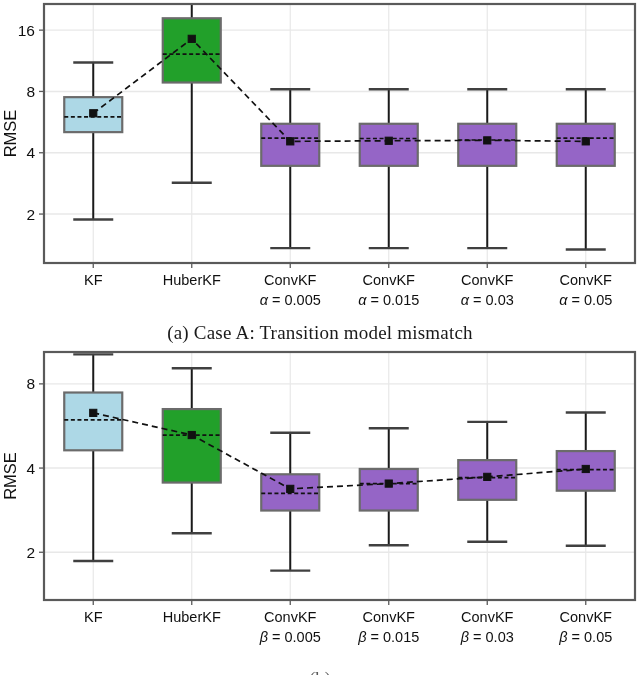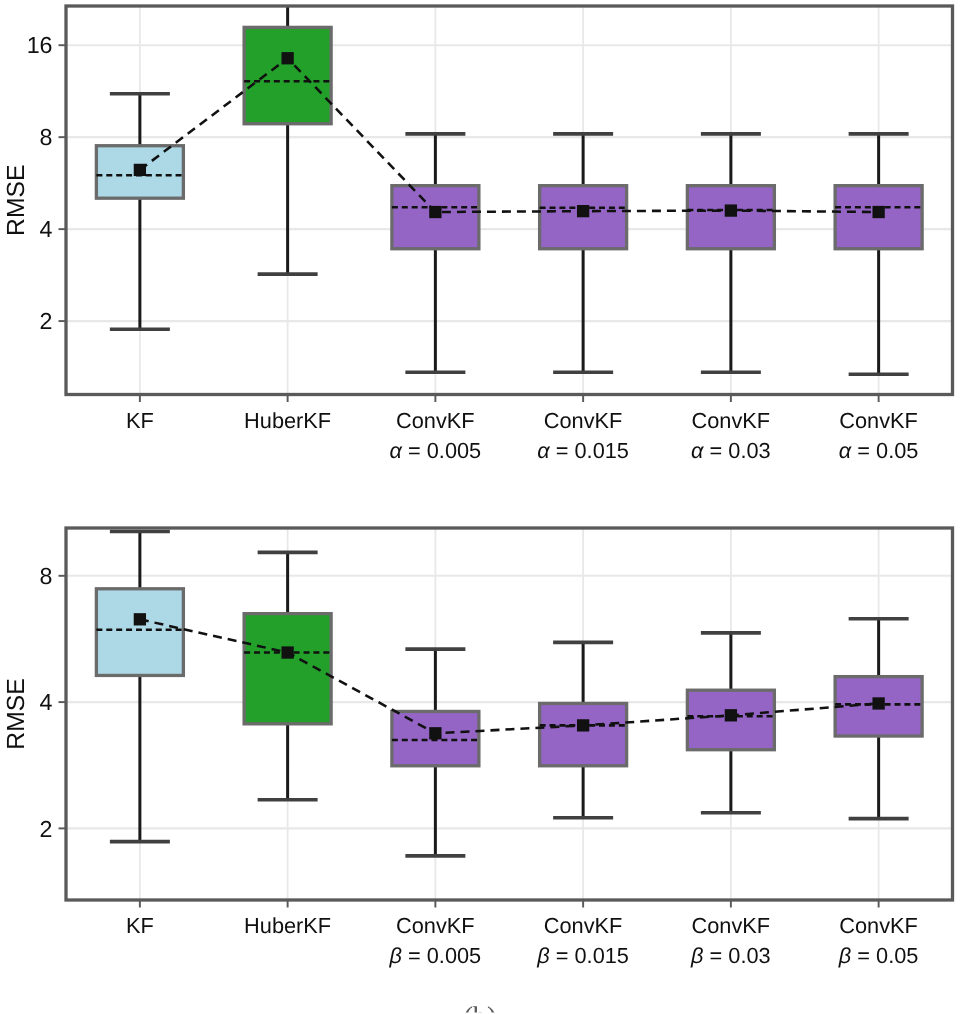--- a/index.html
+++ b/index.html
@@ -109,20 +109,21 @@
         <text x="388.75" y="285" text-anchor="middle" class="xtick">ConvKF</text>
         <text x="388.75" y="305" text-anchor="middle" class="xtick2"><tspan font-style="italic">α</tspan><tspan> = 0.015</tspan></text>
         <line x1="487.25" y1="263" x2="487.25" y2="268" stroke="#5a5a5a" stroke-width="1.3"></line>
         <text x="487.25" y="285" text-anchor="middle" class="xtick">ConvKF</text>
         <text x="487.25" y="305" text-anchor="middle" class="xtick2"><tspan font-style="italic">α</tspan><tspan> = 0.03</tspan></text>
         <line x1="585.75" y1="263" x2="585.75" y2="268" stroke="#5a5a5a" stroke-width="1.3"></line>
         <text x="585.75" y="285" text-anchor="middle" class="xtick">ConvKF</text>
         <text x="585.75" y="305" text-anchor="middle" class="xtick2"><tspan font-style="italic">α</tspan><tspan> = 0.05</tspan></text>
       </svg>
   </div>
+  <div class="caption" style="left:0;top:322px;">(a) Case A: Transition model mismatch</div>
 
   <div class="panel" style="left:0;top:348px;width:640px;height:312px;">
     <svg id="svg-b" width="640" height="312" viewBox="0 0 640 312">
         <defs>
           <clipPath id="svg-b-clip">
             <rect x="44" y="4" width="591" height="248"></rect>
           </clipPath>
         </defs>
         <rect x="44" y="4" width="591" height="248" fill="#ffffff"></rect>
         <line x1="93.25" y1="4" x2="93.25" y2="252" stroke="#e8e8e8" stroke-width="1.2"></line>

